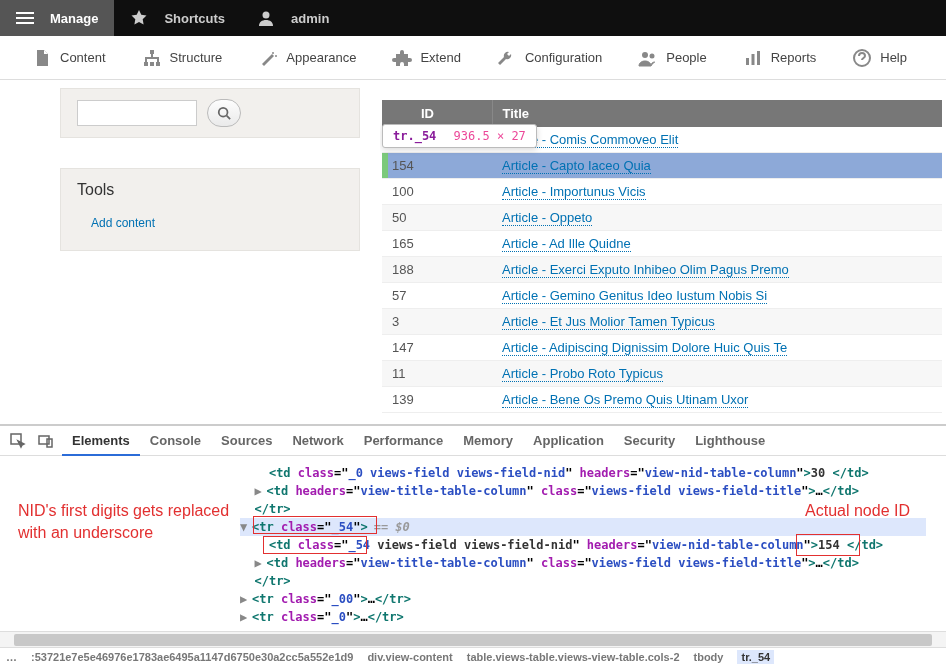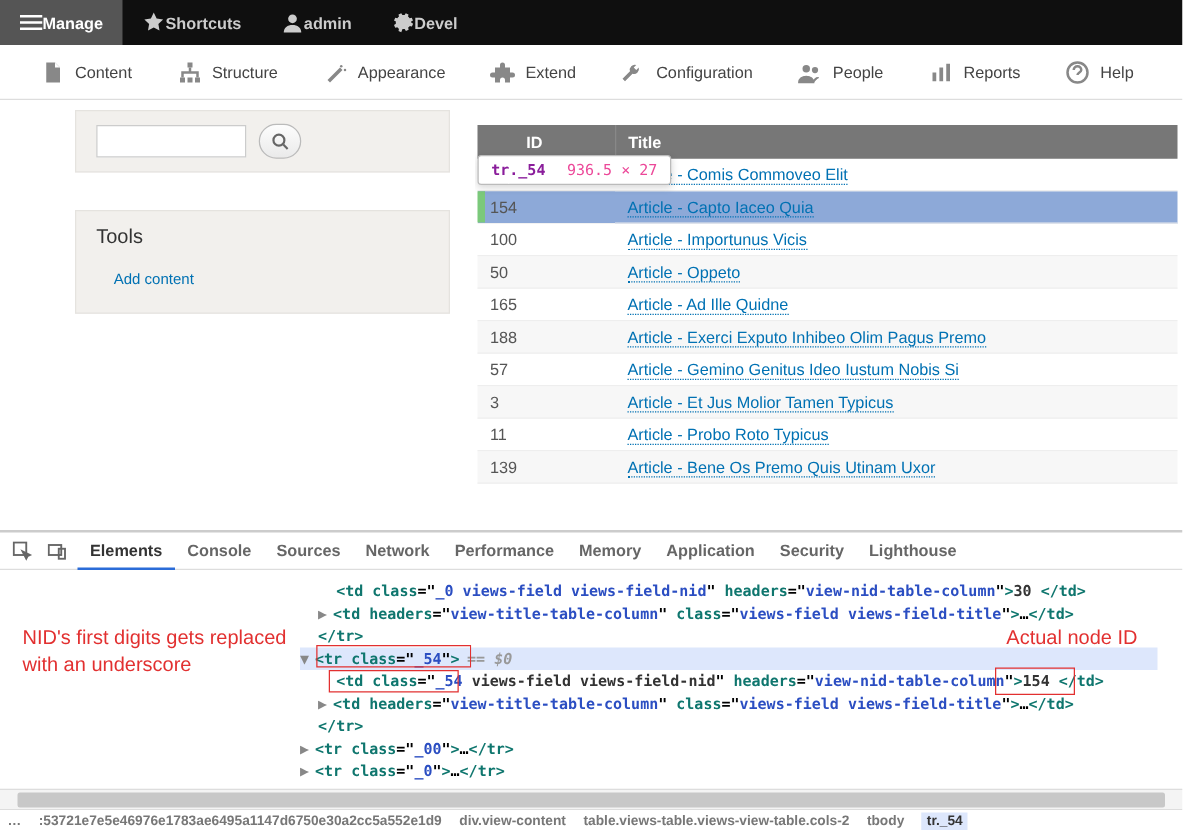--- a/index.html
+++ b/index.html
@@ -1,20 +1,20 @@
 <!DOCTYPE html>
 <html><head>
 <meta charset="utf-8">
 <style>
 * { box-sizing: border-box; margin: 0; padding: 0; }
 body { font-family: Arial, sans-serif; font-size: 13px; background: #fff; width: 946px; height: 665px; overflow: hidden; position: relative; }
 
 
 .topbar { background: #0f0f0f; color: #ccc; height: 36px; display: flex; align-items: center; }
-.topbar-item { display: flex; align-items: center; padding: 0 16px; height: 36px; cursor: pointer; gap: 0; }
+.topbar-item { display: flex; align-items: center; padding: 0 16px; height: 36px; cursor: pointer; gap: 16px; }
 .topbar-item.active { background: #555; color: #fff; }
 .topbar-item .icon { width: 18px; height: 18px; display: flex; align-items: center; justify-content: center; }
 .topbar-item span { font-weight: bold; font-size: 13px; }
 
 
 .adminmenu { background: #fff; border-bottom: 1px solid #ddd; height: 44px; display: flex; padding-left: 14px; }
 .adm { display: flex; align-items: center; gap: 8px; padding: 0 18px; color: #444; cursor: pointer; }
 .adm .icon { width: 20px; height: 20px; color: #888; }
 
 
@@ -47,21 +47,21 @@
 
 .devtools { border-top: 2px solid #ccc; height: 241px; display: flex; flex-direction: column; background: #fff; font-weight: bold; }
 .dt-tabs { display: flex; align-items: center; border-bottom: 1px solid #ddd; height: 30px; padding: 0 6px; gap: 4px; }
 .dt-icon { width: 16px; height: 16px; color: #666; margin: 0 4px; }
 .dt-tab { padding: 6px 10px; color: #666; font-size: 13px; cursor: pointer; }
 .dt-tab.active { color: #333; border-bottom: 2px solid #2b6cd8; margin-bottom: -1px; }
 .dt-body { flex: 1; overflow: auto; font-family: monospace; font-size: 12px; padding: 8px 20px 8px 240px; position: relative; line-height: 18px; }
 .dt-body .line { white-space: nowrap; }
 .dt-body .hl-line { background: #dde7fc; }
 .tag { color: #0f766e; }
-.attn { color: #0f766e; }
+.attn { color: #a21caf; }
 .attv { color: #2b4ec2; }
 .txt { color: #333; }
 .eq { color: #999; font-style: italic; margin-left: 6px; }
 .arrow { color: #888; display: inline-block; width: 12px; }
 
 .annot { position: absolute; color: #e23030; font-size: 16px; font-family: Arial; line-height: 22px; }
 .annot1 { left: 18px; top: 500px; width: 220px; }
 .annot2 { right: 36px; top: 500px; }
 .redbox { border: 1px solid #e23030; position: absolute; pointer-events: none; }
 
@@ -96,28 +96,20 @@
     <span>Shortcuts</span>
   </div>
   <div class="topbar-item">
     <span class="icon">
         <svg viewBox="0 0 18 18" width="18" height="18" fill="#ccc">
           <circle cx="9" cy="6" r="3.5"></circle>
           <path d="M2 17c0-4 3-6 7-6s7 2 7 6z"></path>
         </svg>
       </span>
     <span>admin</span>
-  </div>
-  <div class="topbar-item">
-    <span class="icon">
-        <svg viewBox="0 0 18 18" width="18" height="18" fill="#ccc">
-          <path d="M9 6a3 3 0 110 6 3 3 0 010-6zm7 3l1.5.9-1 2.2-1.7-.4a6 6 0 01-1.3 1.3l.4 1.7-2.2 1-.9-1.5a6 6 0 01-1.8 0L8 16.7l-2.2-1 .4-1.7a6 6 0 01-1.3-1.3l-1.7.4-1-2.2L3.7 10a6 6 0 010-1.8L2.2 7.3l1-2.2 1.7.4A6 6 0 016.2 4.2l-.4-1.7 2.2-1 .9 1.5a6 6 0 011.8 0l.9-1.5 2.2 1-.4 1.7a6 6 0 011.3 1.3l1.7-.4 1 2.2-1.5.9a6 6 0 010 1.8z"></path>
-        </svg>
-      </span>
-    <span>Devel</span>
   </div>
 </div>
 
 <div class="adminmenu">
   <div class="adm">
       <span class="icon">
         <svg viewBox="0 0 20 20" width="20" height="20" fill="#888">
           <path d="M5 2h7l4 4v12H5z"></path>
           <path fill="#fff" d="M12 2v4h4"></path>
         </svg>
@@ -251,20 +243,24 @@
           </tr>
           <tr>
             <td>57</td>
             <td><a href="#">Article - Gemino Genitus Ideo Iustum Nobis Si</a></td>
           </tr>
           <tr>
             <td>3</td>
             <td><a href="#">Article - Et Jus Molior Tamen Typicus</a></td>
           </tr>
           <tr>
+            <td>147</td>
+            <td><a href="#">Article - Adipiscing Dignissim Dolore Huic Quis Te</a></td>
+          </tr>
+          <tr>
             <td>11</td>
             <td><a href="#">Article - Probo Roto Typicus</a></td>
           </tr>
           <tr>
             <td>139</td>
             <td><a href="#">Article - Bene Os Premo Quis Utinam Uxor</a></td>
           </tr>
         </tbody>
     </table>
   </div>

